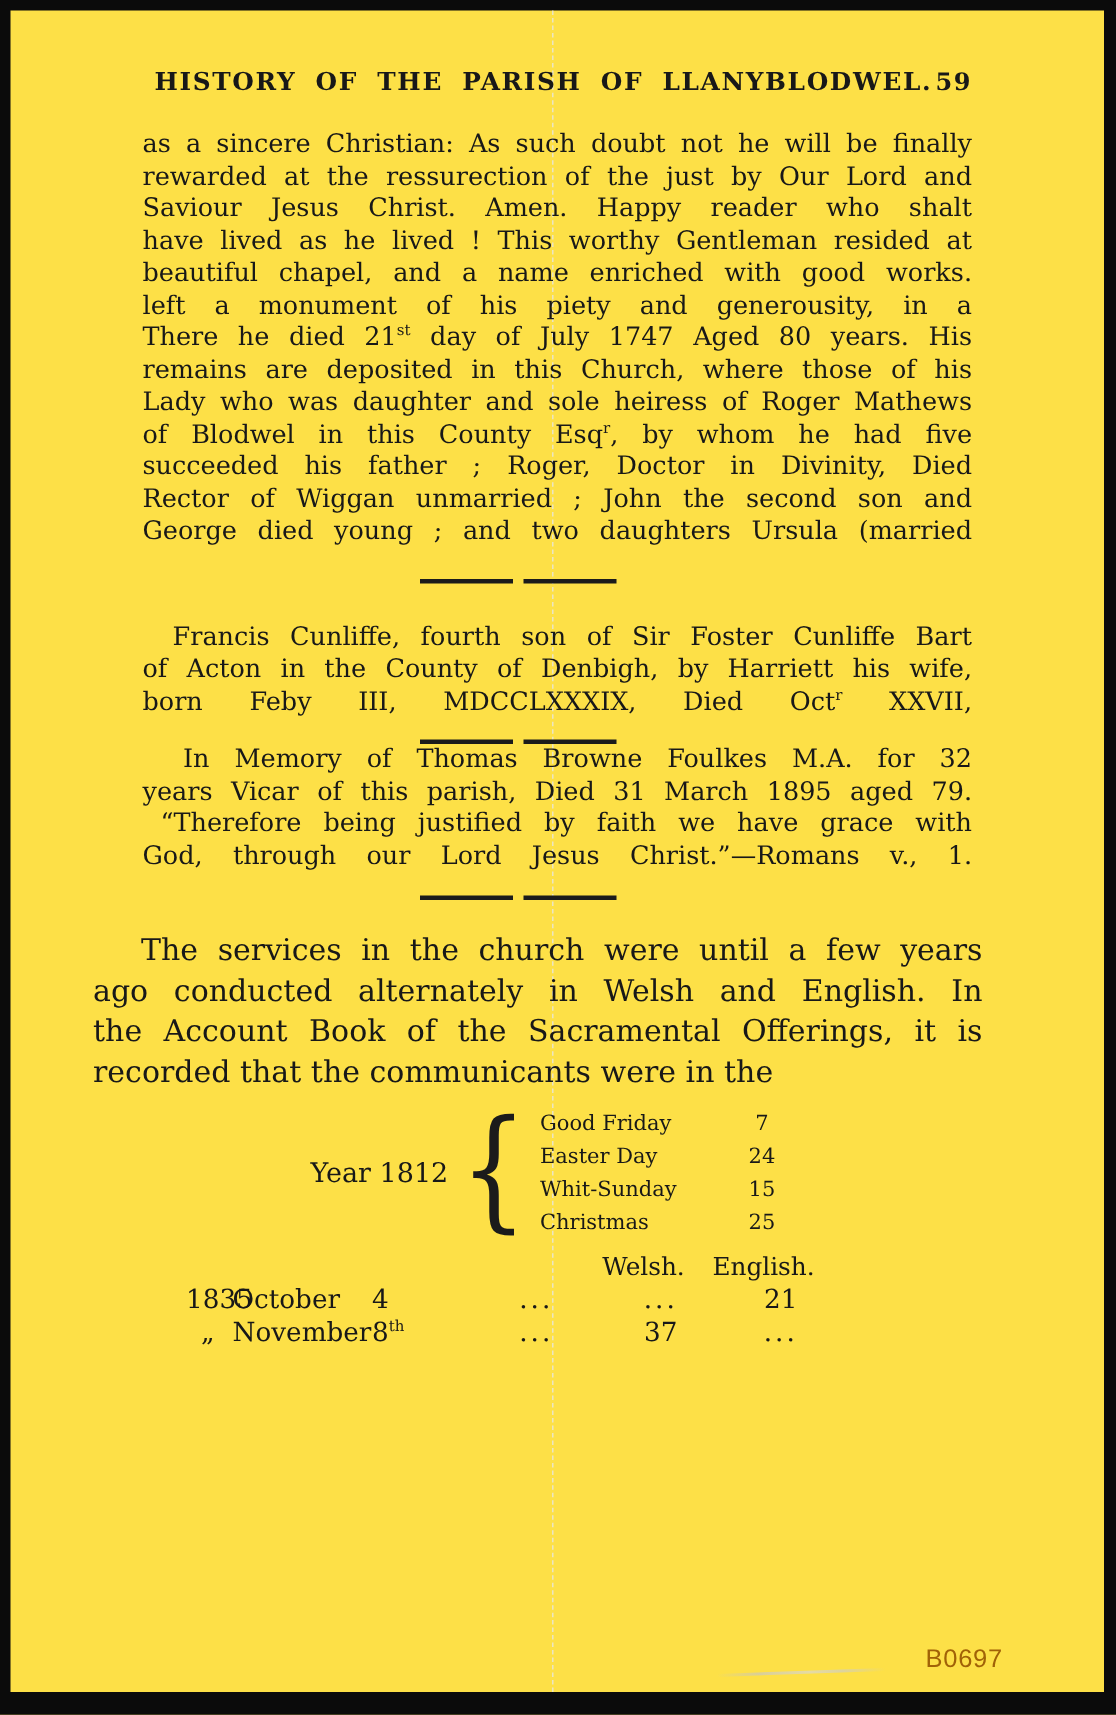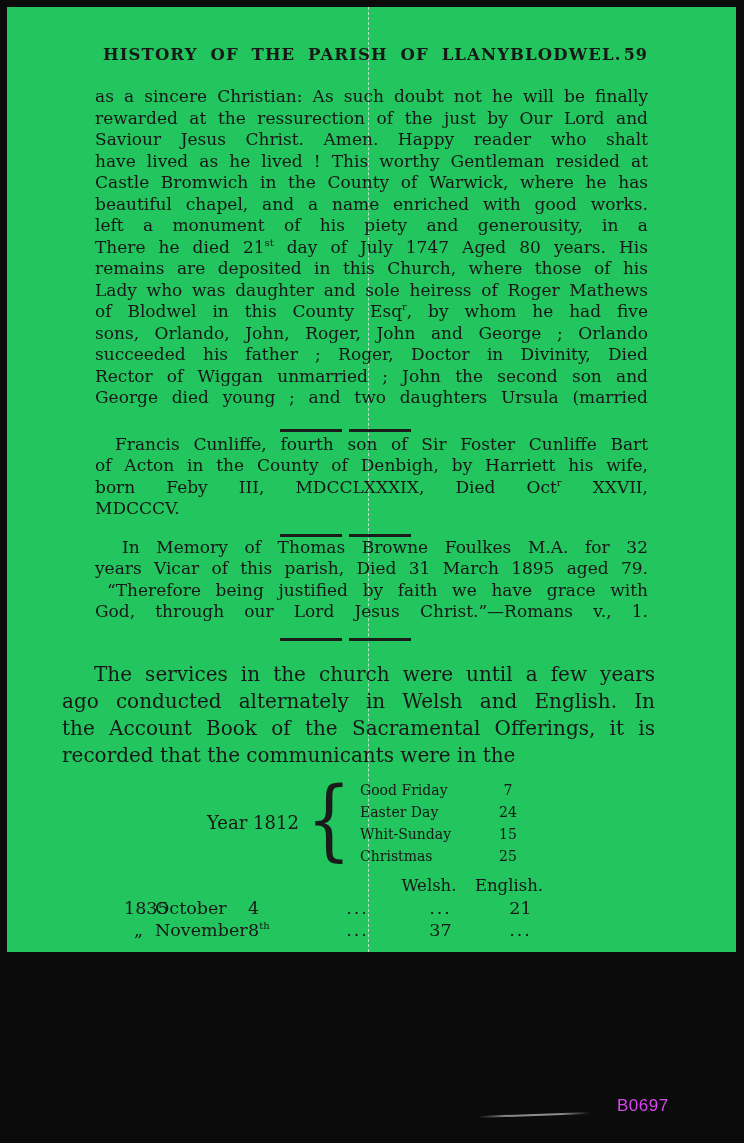--- a/index.html
+++ b/index.html
@@ -1,36 +1,36 @@
 <!DOCTYPE html>
 <html><head>
 <meta charset="utf-8">
 <style>
   html,body{margin:0;padding:0;background:#222;}
   .scan{position:relative;width:744px;height:1143px;background:#0b0b0b;overflow:hidden;
         font-family:"DejaVu Serif",serif;color:#181818;}
-  .page{position:absolute;left:7px;top:7px;width:729px;height:945px;background:#22c55e;}
+  .page{position:absolute;left:7px;top:7px;width:729px;height:1121px;background:#fde047;}
   .fold{position:absolute;left:361px;top:0;height:100%;border-left:1px dashed #e7e7e3;opacity:.8;}
   .content{position:relative;margin:0 88px;}
   
   .hdr{display:flex;justify-content:space-between;align-items:baseline;margin-top:38px;font-weight:bold;}
   .hdr-title{font-size:16.5px;letter-spacing:1.1px;word-spacing:6px;padding-left:8px;}
   .hdr-page{font-size:16px;letter-spacing:1px;}
   
   .para{font-size:17px;line-height:21.5px;}
   .line{white-space:normal;}
   .line.j{text-align:justify;text-align-last:justify;}
   .ind{text-indent:20px;}
   .ind2{text-indent:27px;}
   .ind-sm{text-indent:12px;}
   .ind-lg{text-indent:32px;}
   sup{font-size:10px;line-height:0;letter-spacing:0;}
   .p1{margin-top:22px;}
   .p2{margin-top:11px;}
-  .p3{margin-top:2px;}
+  .p3{margin-top:26px;}
   .p4{}
   .p5{margin-top:20px;margin-left:-33px;margin-right:-7px;font-size:20px;line-height:27px;}
   
   .divider{display:flex;gap:7px;margin-left:185px;}
   .d1{margin-top:20px;} .d2{margin-top:14px;} .d3{margin-top:15px;}
   .dseg{display:block;width:62px;height:3px;background:#1b1b1b;}
   
   .brace-block{display:flex;align-items:center;margin-left:112px;margin-top:6px;}
   .brace-label{font-size:18px;width:94px;white-space:nowrap;}
   .brace-char{font-size:88px;line-height:90px;transform:scaleX(.8);transform-origin:center;
@@ -45,21 +45,21 @@
              margin-left:6px;margin-top:4px;}
   .cell{align-self:center;}
   .hd{font-size:16.5px;text-align:center;}
   .ca{text-align:center;margin-left:23px;} .cl{text-align:left;padding-left:2px;}
   .dots{letter-spacing:2px;}
   .r1{grid-row:1;} .r2{grid-row:2;} .r3{grid-row:3;}
   .c1{grid-column:1;} .c2{grid-column:2;} .c3{grid-column:3;}
   .c4{grid-column:4;} .c5{grid-column:5;} .c6{grid-column:6;}
   
   .wm{position:absolute;left:617px;top:1096px;font-family:"Liberation Sans",sans-serif;
-      font-size:17px;color:#d946ef;letter-spacing:.5px;}
+      font-size:17px;color:#a16207;letter-spacing:.5px;}
   .smudge{position:absolute;left:478px;top:1114px;width:112px;height:2px;opacity:.65;
           background:linear-gradient(90deg,transparent,#c6c6c4 25%,#d8d8d5 55%,#cccccb 75%,transparent);
           transform:rotate(-2deg);}
 </style>
 </head>
 <body>
 
 <div class="scan">
   <div class="page">
     <div class="fold"></div>
@@ -68,44 +68,41 @@
       <div class="hdr">
         <span class="hdr-title">HISTORY OF THE PARISH OF LLANYBLODWEL.</span>
         <span class="hdr-page">59</span>
       </div>
 
       <div class="para p1">
         <div class="line j">as a sincere Christian: As such doubt not he will be finally</div>
         <div class="line j">rewarded at the ressurection of the just by Our Lord and</div>
         <div class="line j">Saviour Jesus Christ. Amen. Happy reader who shalt</div>
         <div class="line j">have lived as he lived ! This worthy Gentleman resided at</div>
-        <div class="line j">Castle Bromwich in the County of Warwick, where he has</div>
         <div class="line j">beautiful chapel, and a name enriched with good works.</div>
         <div class="line j">left a monument of his piety and generousity, in a</div>
         <div class="line j"><span>There he died 21</span><sup>st</sup><span> day of July 1747 Aged 80 years. His</span></div>
         <div class="line j">remains are deposited in this Church, where those of his</div>
         <div class="line j">Lady who was daughter and sole heiress of Roger Mathews</div>
         <div class="line j"><span>of Blodwel in this County Esq</span><sup>r</sup><span>, by whom he had five</span></div>
-        <div class="line j">sons, Orlando, John, Roger, John and George ; Orlando</div>
         <div class="line j">succeeded his father ; Roger, Doctor in Divinity, Died</div>
         <div class="line j">Rector of Wiggan unmarried ; John the second son and</div>
         <div class="line j">George died young ; and two daughters Ursula (married</div>
       </div>
 
 
       <div class="divider d1">
           <span class="dseg"></span>
           <span class="dseg"></span>
         </div>
 
       <div class="para p3">
         <div class="line j ind">Francis Cunliffe, fourth son of Sir Foster Cunliffe Bart</div>
         <div class="line j">of Acton in the County of Denbigh, by Harriett his wife,</div>
         <div class="line j"><span>born Feby III, MDCCLXXXIX, Died Oct</span><sup>r</sup><span> XXVII,</span></div>
-        <div class="line">MDCCCV.</div>
       </div>
 
       <div class="divider d2">
           <span class="dseg"></span>
           <span class="dseg"></span>
         </div>
 
       <div class="para p4">
         <div class="line j ind2">In Memory of Thomas Browne Foulkes M.A. for 32</div>
         <div class="line j">years Vicar of this parish, Died 31 March 1895 aged 79.</div>

